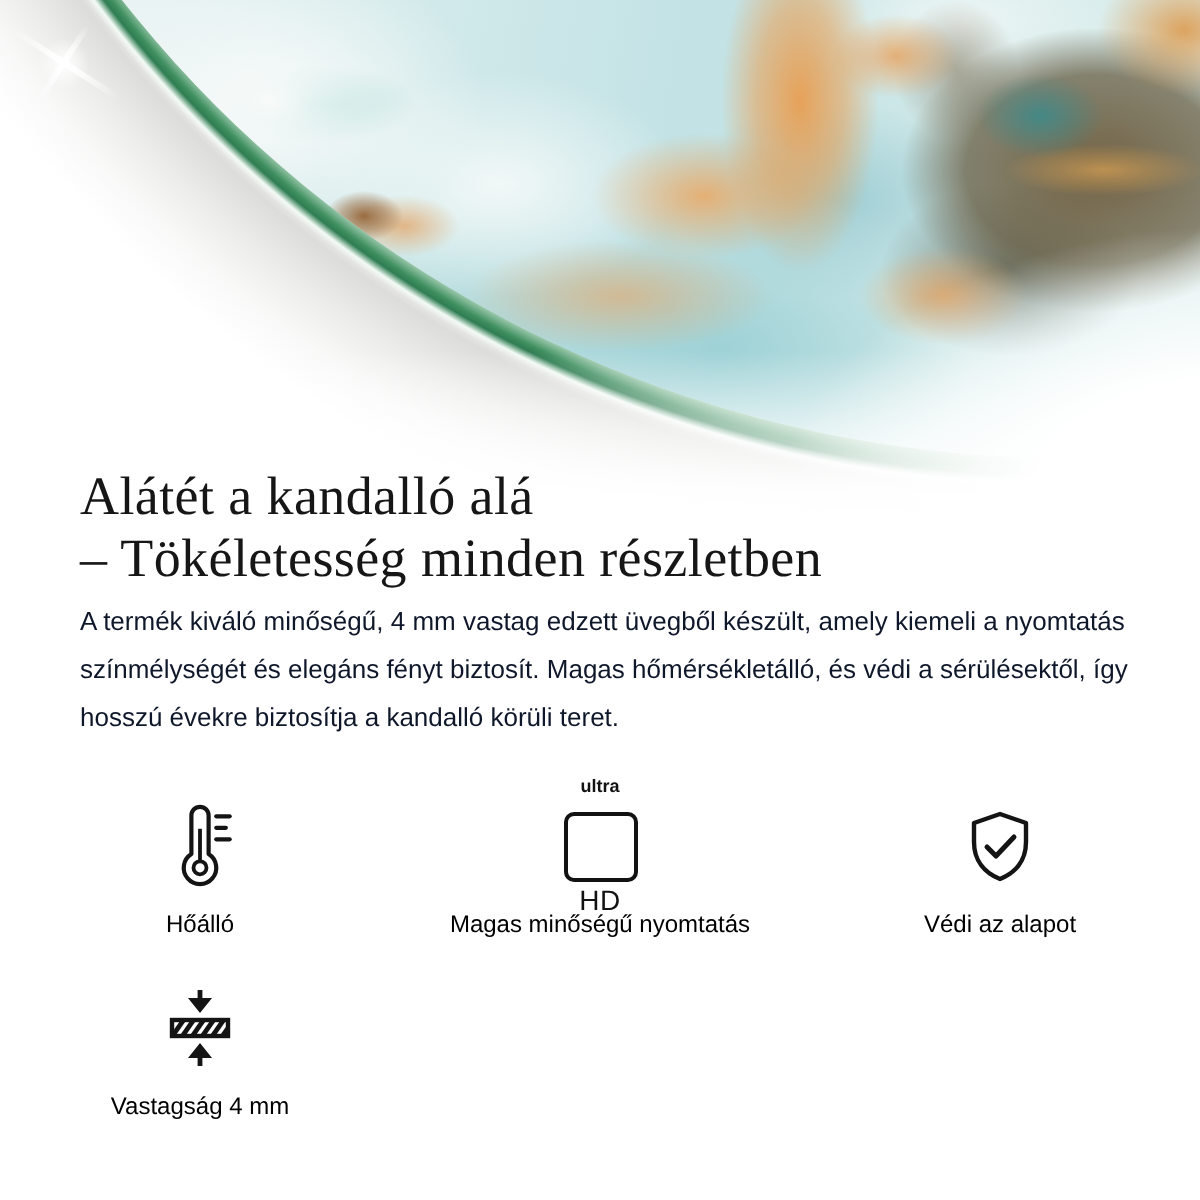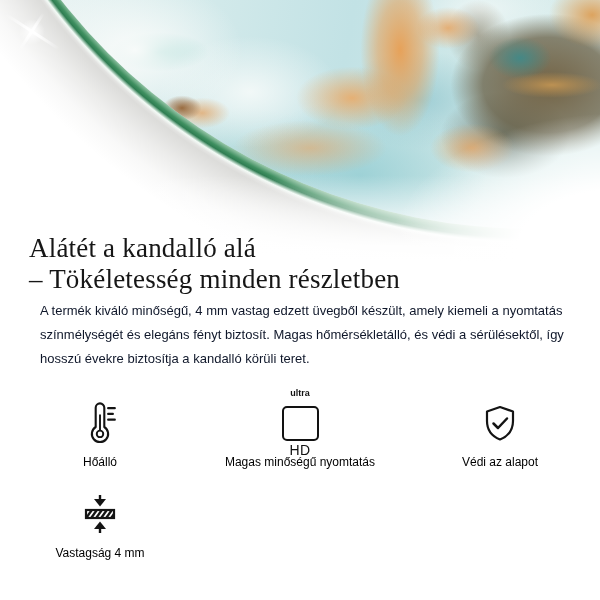--- a/index.html
+++ b/index.html
@@ -54,21 +54,21 @@
   .sparkle{position:absolute;left:263px;top:151px;width:64px;height:64px;
            transform:rotate(33deg);inset:auto;}
   .sparkle .ray-h{position:absolute;left:0;top:30px;width:64px;height:3px;border-radius:2px;
     background:linear-gradient(90deg,rgba(255,255,255,0),#fff 45%,#fff 55%,rgba(255,255,255,0));}
   .sparkle .ray-v{position:absolute;left:30px;top:10px;width:3px;height:44px;border-radius:2px;
     background:linear-gradient(180deg,rgba(255,255,255,0),#fff 45%,#fff 55%,rgba(255,255,255,0));}
   .sparkle .glow{position:absolute;left:19px;top:19px;width:26px;height:26px;
     background:radial-gradient(circle,#fff 0%,rgba(255,255,255,0) 70%);}
 
   
-  .title{position:absolute;left:29px;top:233px;
+  .title{position:absolute;left:40px;top:233px;
          font-family:"Liberation Serif","DejaVu Serif",serif;
          font-size:27px;line-height:31px;color:#161616;letter-spacing:0.2px;}
   .desc{position:absolute;left:40px;top:299px;width:534px;
         font-size:13px;line-height:24px;color:#0f172a;}
 
   
   .features{position:absolute;left:0;top:400px;width:600px;
             display:grid;grid-template-columns:repeat(3,200px);row-gap:22px;
             justify-items:center;}
   .feature{display:flex;flex-direction:column;align-items:center;width:196px;}

